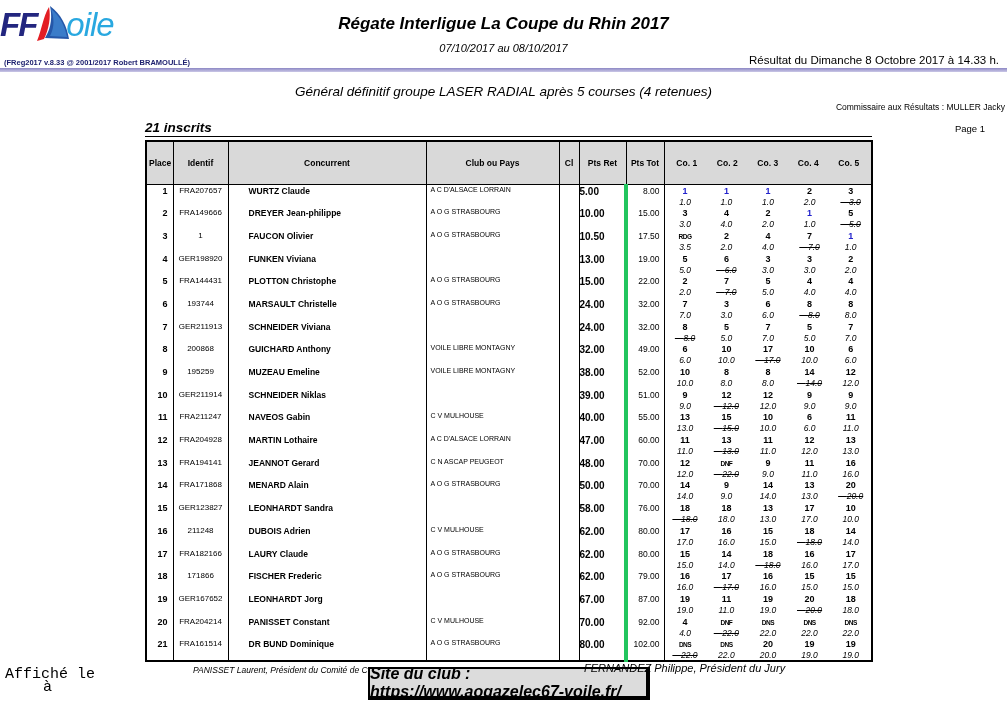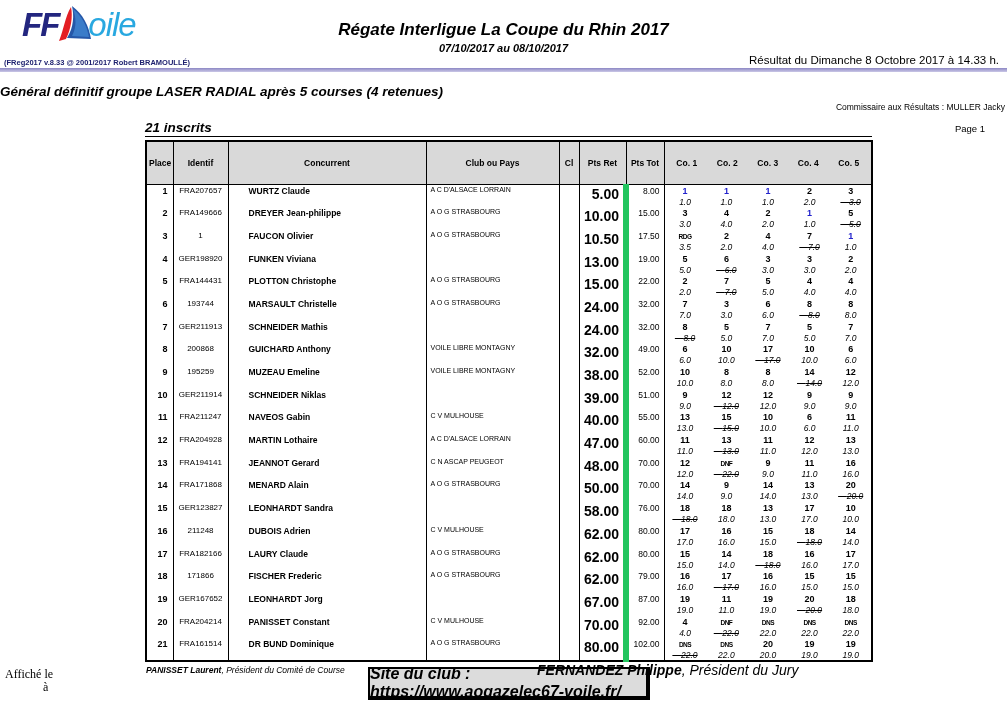--- a/index.html
+++ b/index.html
@@ -2,68 +2,68 @@
 <html><head>
 <meta charset="utf-8">
 <style>
   * { margin:0; padding:0; box-sizing:border-box; }
   body { background:#ffffff; }
   .page {
     position:relative; width:1007px; height:709px; background:#fff;
     font-family:"Liberation Sans", sans-serif; color:#000; overflow:hidden;
   }
   
-  .logo { position:absolute; left:22px; top:4px; display:flex; align-items:flex-end; }
+  .logo { position:absolute; left:0; top:4px; display:flex; align-items:flex-end; }
   .logo .ff { font-size:33px; font-weight:bold; font-style:italic; color:#23267f; letter-spacing:-2px; line-height:40px;}
   .logo .oile { font-size:33px; font-weight:normal; font-style:italic; color:#29a8e0; letter-spacing:-1px; line-height:40px; margin-left:-4px;}
   .logo svg { margin:1px -2px 0 0; }
-  .event-title { position:absolute; top:20px; left:0; width:100%; text-align:center;
+  .event-title { position:absolute; top:14px; left:0; width:100%; text-align:center;
     font-size:17px; font-weight:bold; font-style:italic; }
   .event-dates { position:absolute; top:42px; left:0; width:100%; text-align:center;
-    font-size:11px; font-weight:bold; font-style:italic; }
+    font-size:11px; font-weight:normal; font-style:italic; }
   .version { position:absolute; left:4px; top:58px; font-size:7.5px; font-weight:bold; color:#1f2270; }
   .result-datetime { position:absolute; right:8px; top:54px; font-size:11.5px; }
   .sep { position:absolute; left:0; top:68px; width:100%; height:4px;
     background:linear-gradient(#8d88c4,#cac7e6); }
-  .group-title { position:absolute; top:84px; left:0; width:100%; text-align:left;
-    font-size:13.5px; font-weight:bold; font-style:italic; }
+  .group-title { position:absolute; top:84px; left:0; width:100%; text-align:center;
+    font-size:13.5px; font-weight:normal; font-style:italic; }
   .commissaire { position:absolute; right:2px; top:102px; font-size:8.5px; }
   .entrants { position:absolute; left:145px; top:120px; width:727px;
     font-size:13.5px; font-weight:bold; font-style:italic;
     border-bottom:1px solid #000; padding-bottom:1px; }
   .page-number { position:absolute; right:22px; top:123px; font-size:9.5px;text-align:right; }
   
   .results-wrap { position:absolute; left:145px; top:140px; }
   table.results { border-collapse:collapse; table-layout:fixed; width:727px; border:2px solid #000; }
   table.results th { background:#d9d9d9; border:1px solid #000; font-size:8.5px; font-weight:bold;
     height:32px; padding:16px 2px; }
   th.races-h { padding:0; }
   th.races-h .races-flex { display:flex; }
   th.races-h .races-flex span { flex:1; text-align:center; font-weight:bold; }
   table.results td { vertical-align:top; padding-top:1px; height:22.7px; overflow:hidden; white-space:nowrap; }
   td.place   { text-align:right; padding-right:5px; font-weight:bold; font-size:9px; border-right:1px solid #000; }
   td.identif { text-align:center; font-size:8px; border-right:1px solid #000; }
   td.name    { font-weight:bold; font-size:8.5px; padding-left:20px; border-right:1px solid #000; }
   td.club    { font-size:7px; padding-left:4px; padding-top:3px; border-right:1px solid #000; }
   td.cl      { border-right:1px solid #000; }
-  td.ptsret  { text-align:right; padding-right:4px; font-weight:bold; font-size:14px; border-right:6px solid #22c55e; }
+  td.ptsret  { text-align:left; padding-right:4px; font-weight:bold; font-size:10px; border-right:4px solid #22c55e; }
   td.ptstot  { text-align:right; padding-right:4px; font-size:8.5px; border-right:1px solid #000; }
   td.race    { text-align:center; }
   .rk { font-size:9px; font-weight:bold; line-height:11px; height:11px; }
   .rk.first { color:#2222cc; }
   .rk.code { font-size:6.5px; letter-spacing:-0.5px; }
   .pt { font-size:8.5px; font-style:italic; line-height:10px; }
   .pt.discard { text-decoration:line-through; }
   .pt.discard::before { content:"\2014"; }
   
   .penalties { position:absolute; left:33px; top:639px; font-size:10.5px; }
   .committee { position:absolute; left:146px; top:665px; font-size:8.5px; font-style:italic; }
-  .committee .nm, .jury .nm { font-weight:bold; }
-  .jury { position:absolute; left:537px; top:662px; font-size:14px; font-style:italic; z-index:3; }
-  .posted { position:absolute; left:5px; top:668px; font-family:Liberation Serif, serif; font-size:12px; line-height:13px; }
+  .committee .nm, .jury .nm { font-weight:normal;margin-left:47px; }
+  .jury { position:absolute; left:537px; top:662px; font-size:11px; font-style:italic; z-index:3; }
+  .posted { position:absolute; left:5px; top:668px; font-family:Liberation Mono, monospace; font-size:15px; line-height:13px; }
   .posted .l2 { padding-left:38px; }
   .club-site-box { position:absolute; left:368px; top:667px; width:282px; height:33px; z-index:2;
     background:#dcdcdc; border:2px solid #000; border-right-width:4px; border-bottom-width:4px;
     display:flex; align-items:center; justify-content:center; }
   .club-site-box span { font-size:16px; font-weight:bold; font-style:italic; }
 </style>
 </head>
 <body>
 
 <div class="page">
@@ -294,21 +294,21 @@
               <div class="pt discard">8.0</div>
             </td>
             <td class="race">
               <div class="rk">8</div>
               <div class="pt">8.0</div>
             </td>
           </tr>
           <tr>
             <td class="place">7</td>
             <td class="identif">GER211913</td>
-            <td class="name">SCHNEIDER Mathis</td>
+            <td class="name">SCHNEIDER Viviana</td>
             <td class="club"></td>
             <td class="cl"></td>
             <td class="ptsret">24.00</td>
             <td class="ptstot">32.00</td>
             <td class="race">
               <div class="rk">8</div>
               <div class="pt discard">8.0</div>
             </td>
             <td class="race">
               <div class="rk">5</div>

